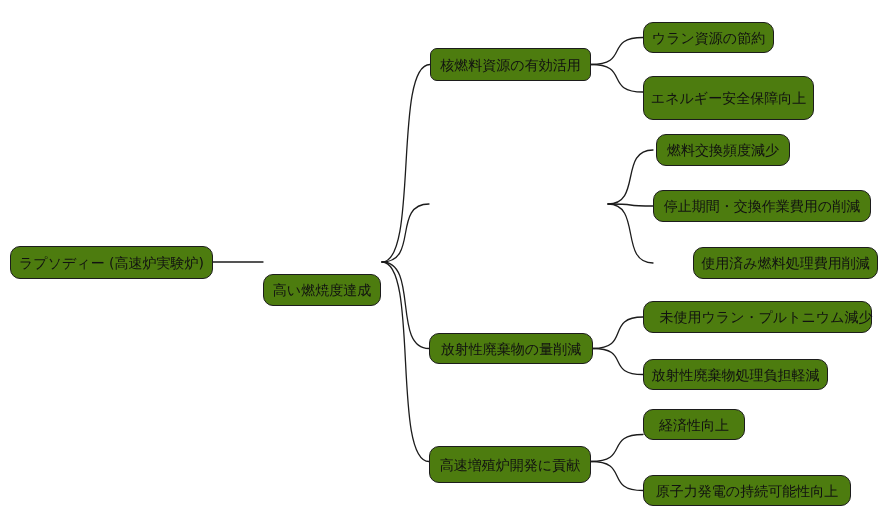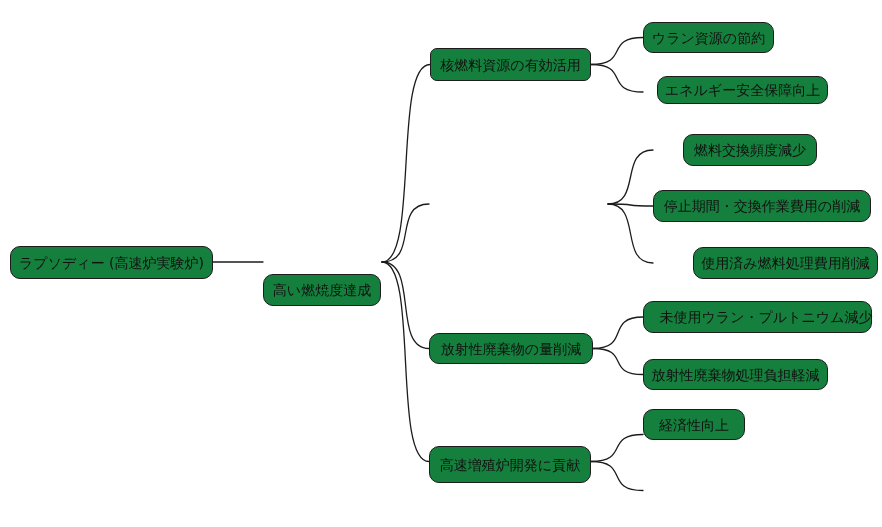--- a/index.html
+++ b/index.html
@@ -26,38 +26,38 @@
     stroke: #1c1c1c;
     stroke-width: 1.3;
     stroke-linecap: round;
   }
   .node {
     position: absolute;
     display: flex;
     align-items: center;
     justify-content: center;
     box-sizing: border-box;
-    background: #15803d;
+    background: #4d7c0f;
     border: 1.4px solid #1c1c1c;
     border-radius: 10px;
     color: #111111;
     font-size: 14px;
     line-height: 1;
     white-space: nowrap;
   }
   
   .n-root { left: 10px;  top: 246px; width: 203px; height: 33px; }
   .n-hub  { left: 263px; top: 246px; width: 118px; height: 32px; margin-top: 28px; }
   .n-b1   { left: 430px; top: 48px;  width: 161px; height: 33px; border-radius: 7px; }
   .n-b2   { left: 429px; top: 188px; width: 179px; height: 32px; }
   .n-b3   { left: 429px; top: 333px; width: 164px; height: 31px; }
   .n-b4   { left: 429px; top: 446px; width: 162px; height: 37px; }
   .n-l1a  { left: 643px; top: 22px;  width: 131px; height: 31px; }
-  .n-l1b  { left: 657px; top: 76px;  width: 171px; height: 28px; }
-  .n-l2a  { left: 683px; top: 134px; width: 134px; height: 32px; }
+  .n-l1b  { left: 643px; top: 76px;  width: 171px; height: 44px; }
+  .n-l2a  { left: 656px; top: 134px; width: 134px; height: 32px; }
   .n-l2b  { left: 653px; top: 190px; width: 218px; height: 32px; }
   .n-l2c  { left: 653px; top: 247px; width: 185px; height: 32px; margin-left: 40px; }
   .n-l3a  { left: 643px; top: 301px; width: 229px; height: 32px; padding-left: 17px; }
   .n-l3b  { left: 643px; top: 359px; width: 185px; height: 31px; }
   .n-l4a  { left: 643px; top: 409px; width: 102px;  height: 31px; }
   .n-l4b  { left: 643px; top: 475px; width: 208px; height: 31px; }
 </style>
 </head>
 <body>
 
@@ -91,14 +91,15 @@
   <div class="node n-l2a">燃料交換頻度減少</div>
   <div class="node n-l2b">停止期間・交換作業費用の削減</div>
   <div class="node n-l2c">使用済み燃料処理費用削減</div>
 
   <div class="node n-b3">放射性廃棄物の量削減</div>
   <div class="node n-l3a">未使用ウラン・プルトニウム減少</div>
   <div class="node n-l3b">放射性廃棄物処理負担軽減</div>
 
   <div class="node n-b4">高速増殖炉開発に貢献</div>
   <div class="node n-l4a">経済性向上</div>
+  <div class="node n-l4b">原子力発電の持続可能性向上</div>
 
 </div>
 
 </body></html>

